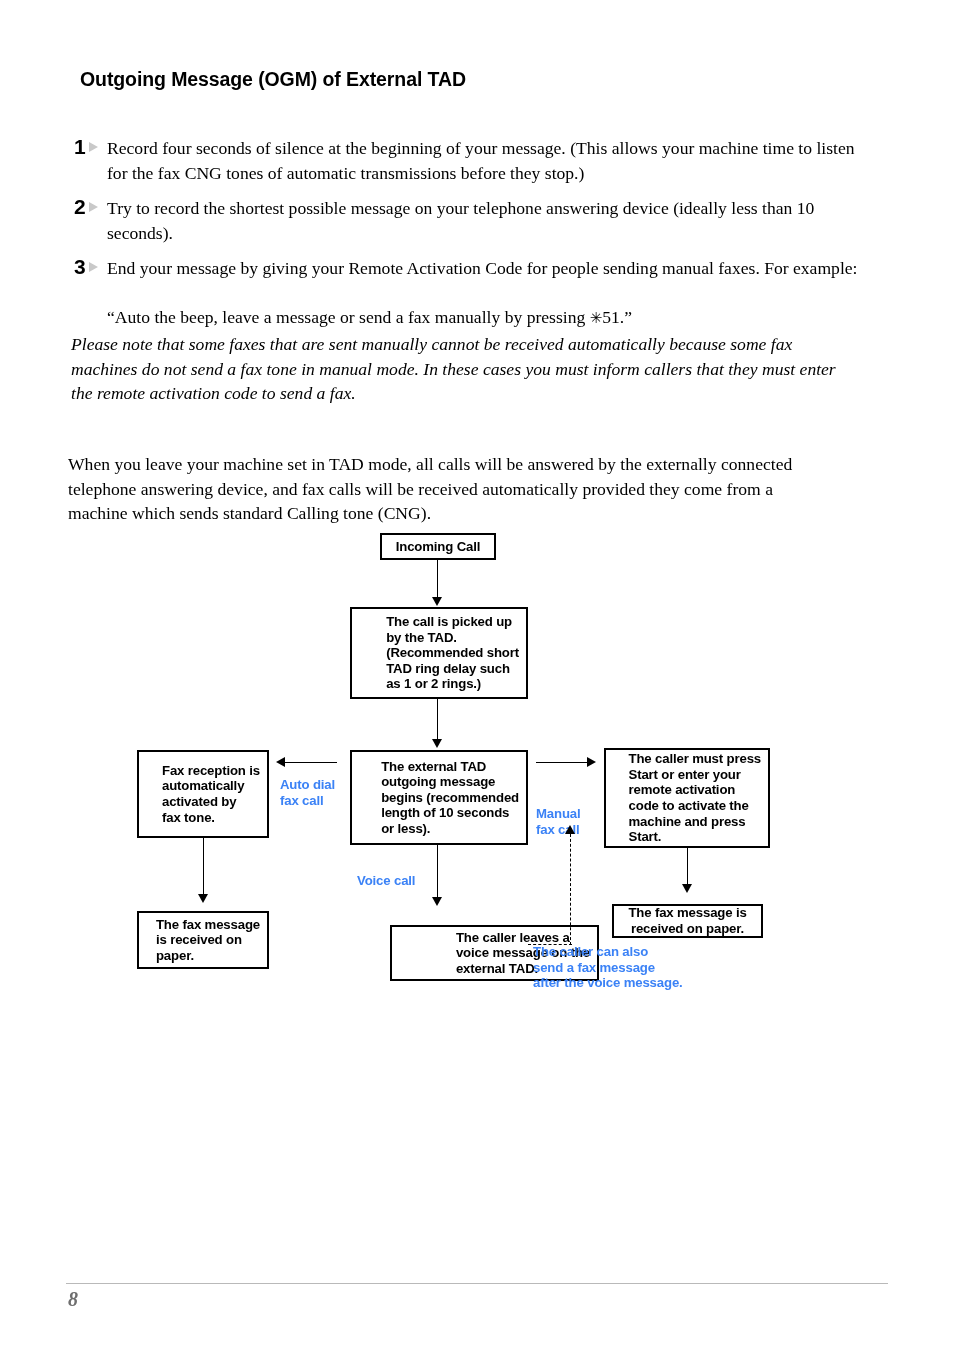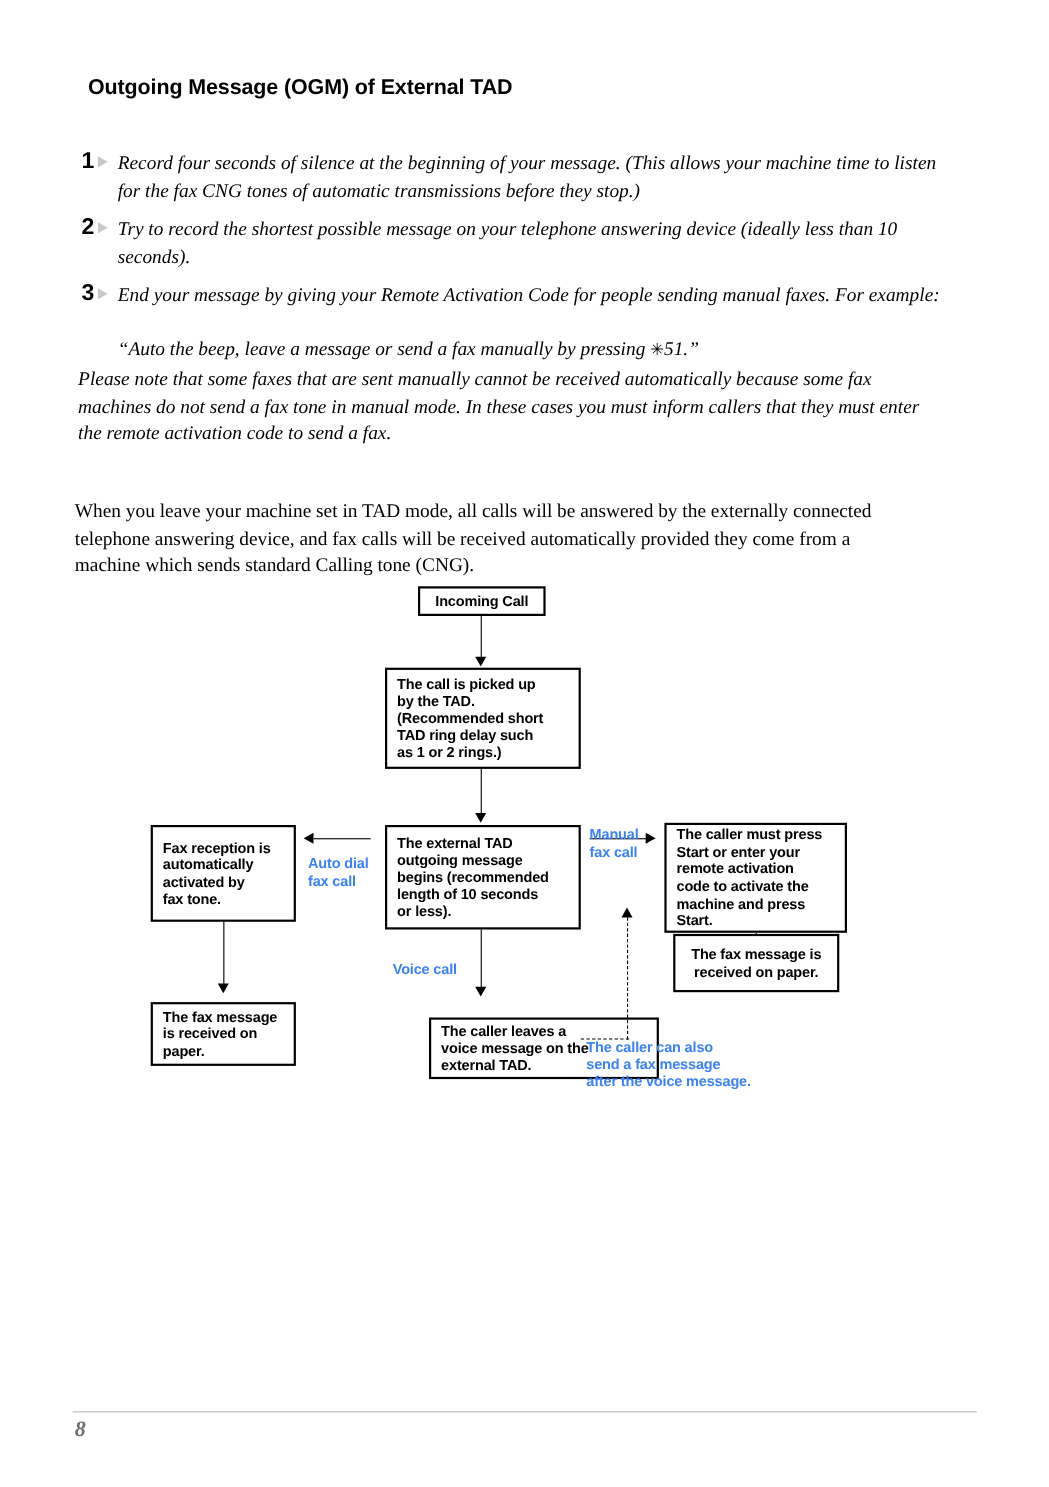--- a/index.html
+++ b/index.html
@@ -59,21 +59,20 @@
     height: 0;
     border-top: 5px solid transparent;
     border-bottom: 5px solid transparent;
     border-left: 9px solid #c9c9c9;
   }
   .step .txt {
     position: absolute;
     font-family: "Liberation Serif", "DejaVu Serif", serif;
     font-size: 17.6px;
     line-height: 24.6px;
-    font-style: italic;
   }
   .ast {
     font-family: "DejaVu Sans", sans-serif;
     font-size: 15px;
     vertical-align: 0.5px;
   }
 
   
   .fc-box {
     position: absolute;
@@ -82,20 +81,21 @@
     box-sizing: border-box;
     font-family: "Liberation Sans", "DejaVu Sans", sans-serif;
     font-weight: bold;
     font-size: 13.2px;
     line-height: 15.6px;
     color: #000;
     display: flex;
     align-items: center;
     padding: 4px 7px 4px 9px;
     letter-spacing: -0.15px;
+    justify-content: flex-end;
   }
   .fc-box.center { justify-content: center; text-align: center; padding-left: 7px;}
   .fc-box .inner { white-space: pre-line; }
 
   .fc-label {
     position: absolute;
     font-family: "Liberation Sans", "DejaVu Sans", sans-serif;
     font-weight: bold;
     font-size: 13.2px;
     line-height: 15.6px;
@@ -241,21 +241,21 @@
 fax tone.</span>
     </div>
 
     <div class="hline" style="left:285px; top:762px; width:52px;"></div>
     <div class="arrow-l" style="left:276px; top:757px;"></div>
     <div class="fc-label" style="left:280px; top:777px;">Auto dial
 fax call</div>
 
     <div class="hline" style="left:536px; top:762px; width:52px;"></div>
     <div class="arrow-r" style="left:587px; top:757px;"></div>
-    <div class="fc-label" style="left:536px; top:751px;">Manual
+    <div class="fc-label" style="left:536px; top:806px;">Manual
 fax call</div>
 
     <div class="fc-box" style="left:604px; top:748px; width:166px; height:100px;">
       <span class="inner">The caller must press
 Start or enter your
 remote activation
 code to activate the
 machine and press
 Start.</span>
     </div>
@@ -275,21 +275,21 @@
 
     <div class="fc-box" style="left:350px; top:925px; width:209px; height:56px;margin-left:40px;">
       <span class="inner">The caller leaves a
 voice message on the
 external TAD.</span>
     </div>
 
     <div class="vline" style="left:687px; top:848px; height:37px;"></div>
     <div class="arrow-d" style="left:682px; top:884px;"></div>
 
-    <div class="fc-box center" style="left:612px; top:849px; width:151px; height:53px; ">
+    <div class="fc-box center" style="left:612px; top:904px; width:151px; height:34px; ">
       <span class="inner">The fax message is
 received on paper.</span>
     </div>
 
     <div class="dash-h" style="left:528px; top:944px; width:44px;"></div>
     <div class="dash-v" style="left:570px; top:834px; height:111px;"></div>
     <div class="arrow-u" style="left:565px; top:825px;"></div>
 
     <div class="fc-label" style="left:533px; top:944px;">The caller can also
 send a fax message

